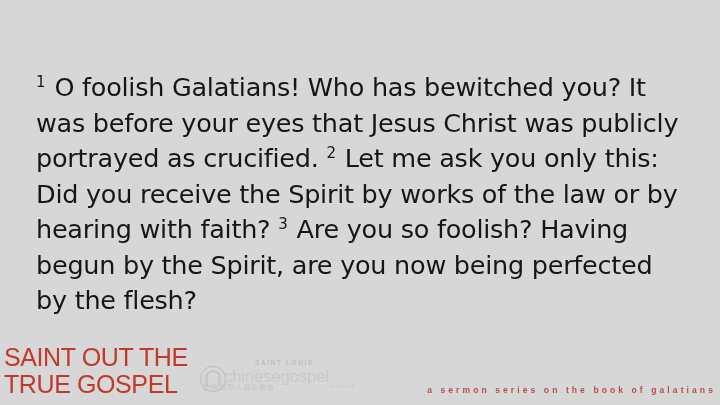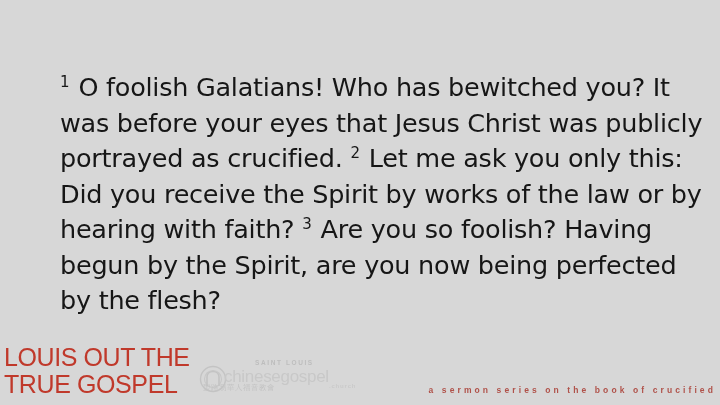--- a/index.html
+++ b/index.html
@@ -44,21 +44,20 @@
     left: 36px;
     width: 650px;
     font-family: "DejaVu Sans", sans-serif;
     font-size: 25.5px;
     line-height: 35.5px;
     font-weight: 400;
     color: #161616;
     letter-spacing: -0.25px;
     text-align: left;
     word-spacing: 0px;
-    margin-left: 24px;
   }
   .verse-num {
     font-size: 15px;
     vertical-align: super;
     line-height: 0;
     letter-spacing: 0;
     padding-right: 1px;
   }
 
   
@@ -156,34 +155,34 @@
 <body>
 
 <div class="slide">
 
 
   <div class="scripture-body">
     <span class="verse-num">1</span><span> O foolish Galatians! Who has bewitched you? It was before your eyes that Jesus Christ was publicly portrayed as crucified. </span><span class="verse-num">2</span><span> Let me ask you only this: Did you receive the Spirit by works of the law or by hearing with faith? </span><span class="verse-num">3</span><span> Are you so foolish? Having begun by the Spirit, are you now being perfected by the flesh?</span>
   </div>
 
   <div class="series-title">
-    <span class="line">LOUIS OUT THE</span>
+    <span class="line">SAINT OUT THE</span>
     <span class="line">TRUE GOSPEL</span>
   </div>
 
   <div class="church-logo">
     <span class="logo-mark">
       <svg width="28" height="28" viewBox="0 0 28 28" aria-hidden="true">
         <circle cx="14" cy="14" r="12.5" fill="none" stroke="#a9a9a9" stroke-width="1.4"></circle>
         <circle cx="14" cy="14" r="8.5" fill="none" stroke="#b2b2b2" stroke-width="1.1"></circle>
         <path d="M14 6.5 C10.2 6.5 8 9 8 12 L8 21" fill="none" stroke="#a9a9a9" stroke-width="1.6"></path>
         <path d="M14 6.5 C17.8 6.5 20 9 20 12 L20 21" fill="none" stroke="#a9a9a9" stroke-width="1.6"></path>
       </svg>
     </span>
     <span class="logo-city">SAINT LOUIS</span>
     <span class="logo-word">chinesegospel</span>
     <span class="logo-tld">.church</span>
     <span class="logo-cn">聖路易華人福音教會</span>
   </div>
 
-  <div class="sermon-tag">a sermon series on the book of crucified</div>
+  <div class="sermon-tag">a sermon series on the book of galatians</div>
 
 </div>
 
 </body></html>

